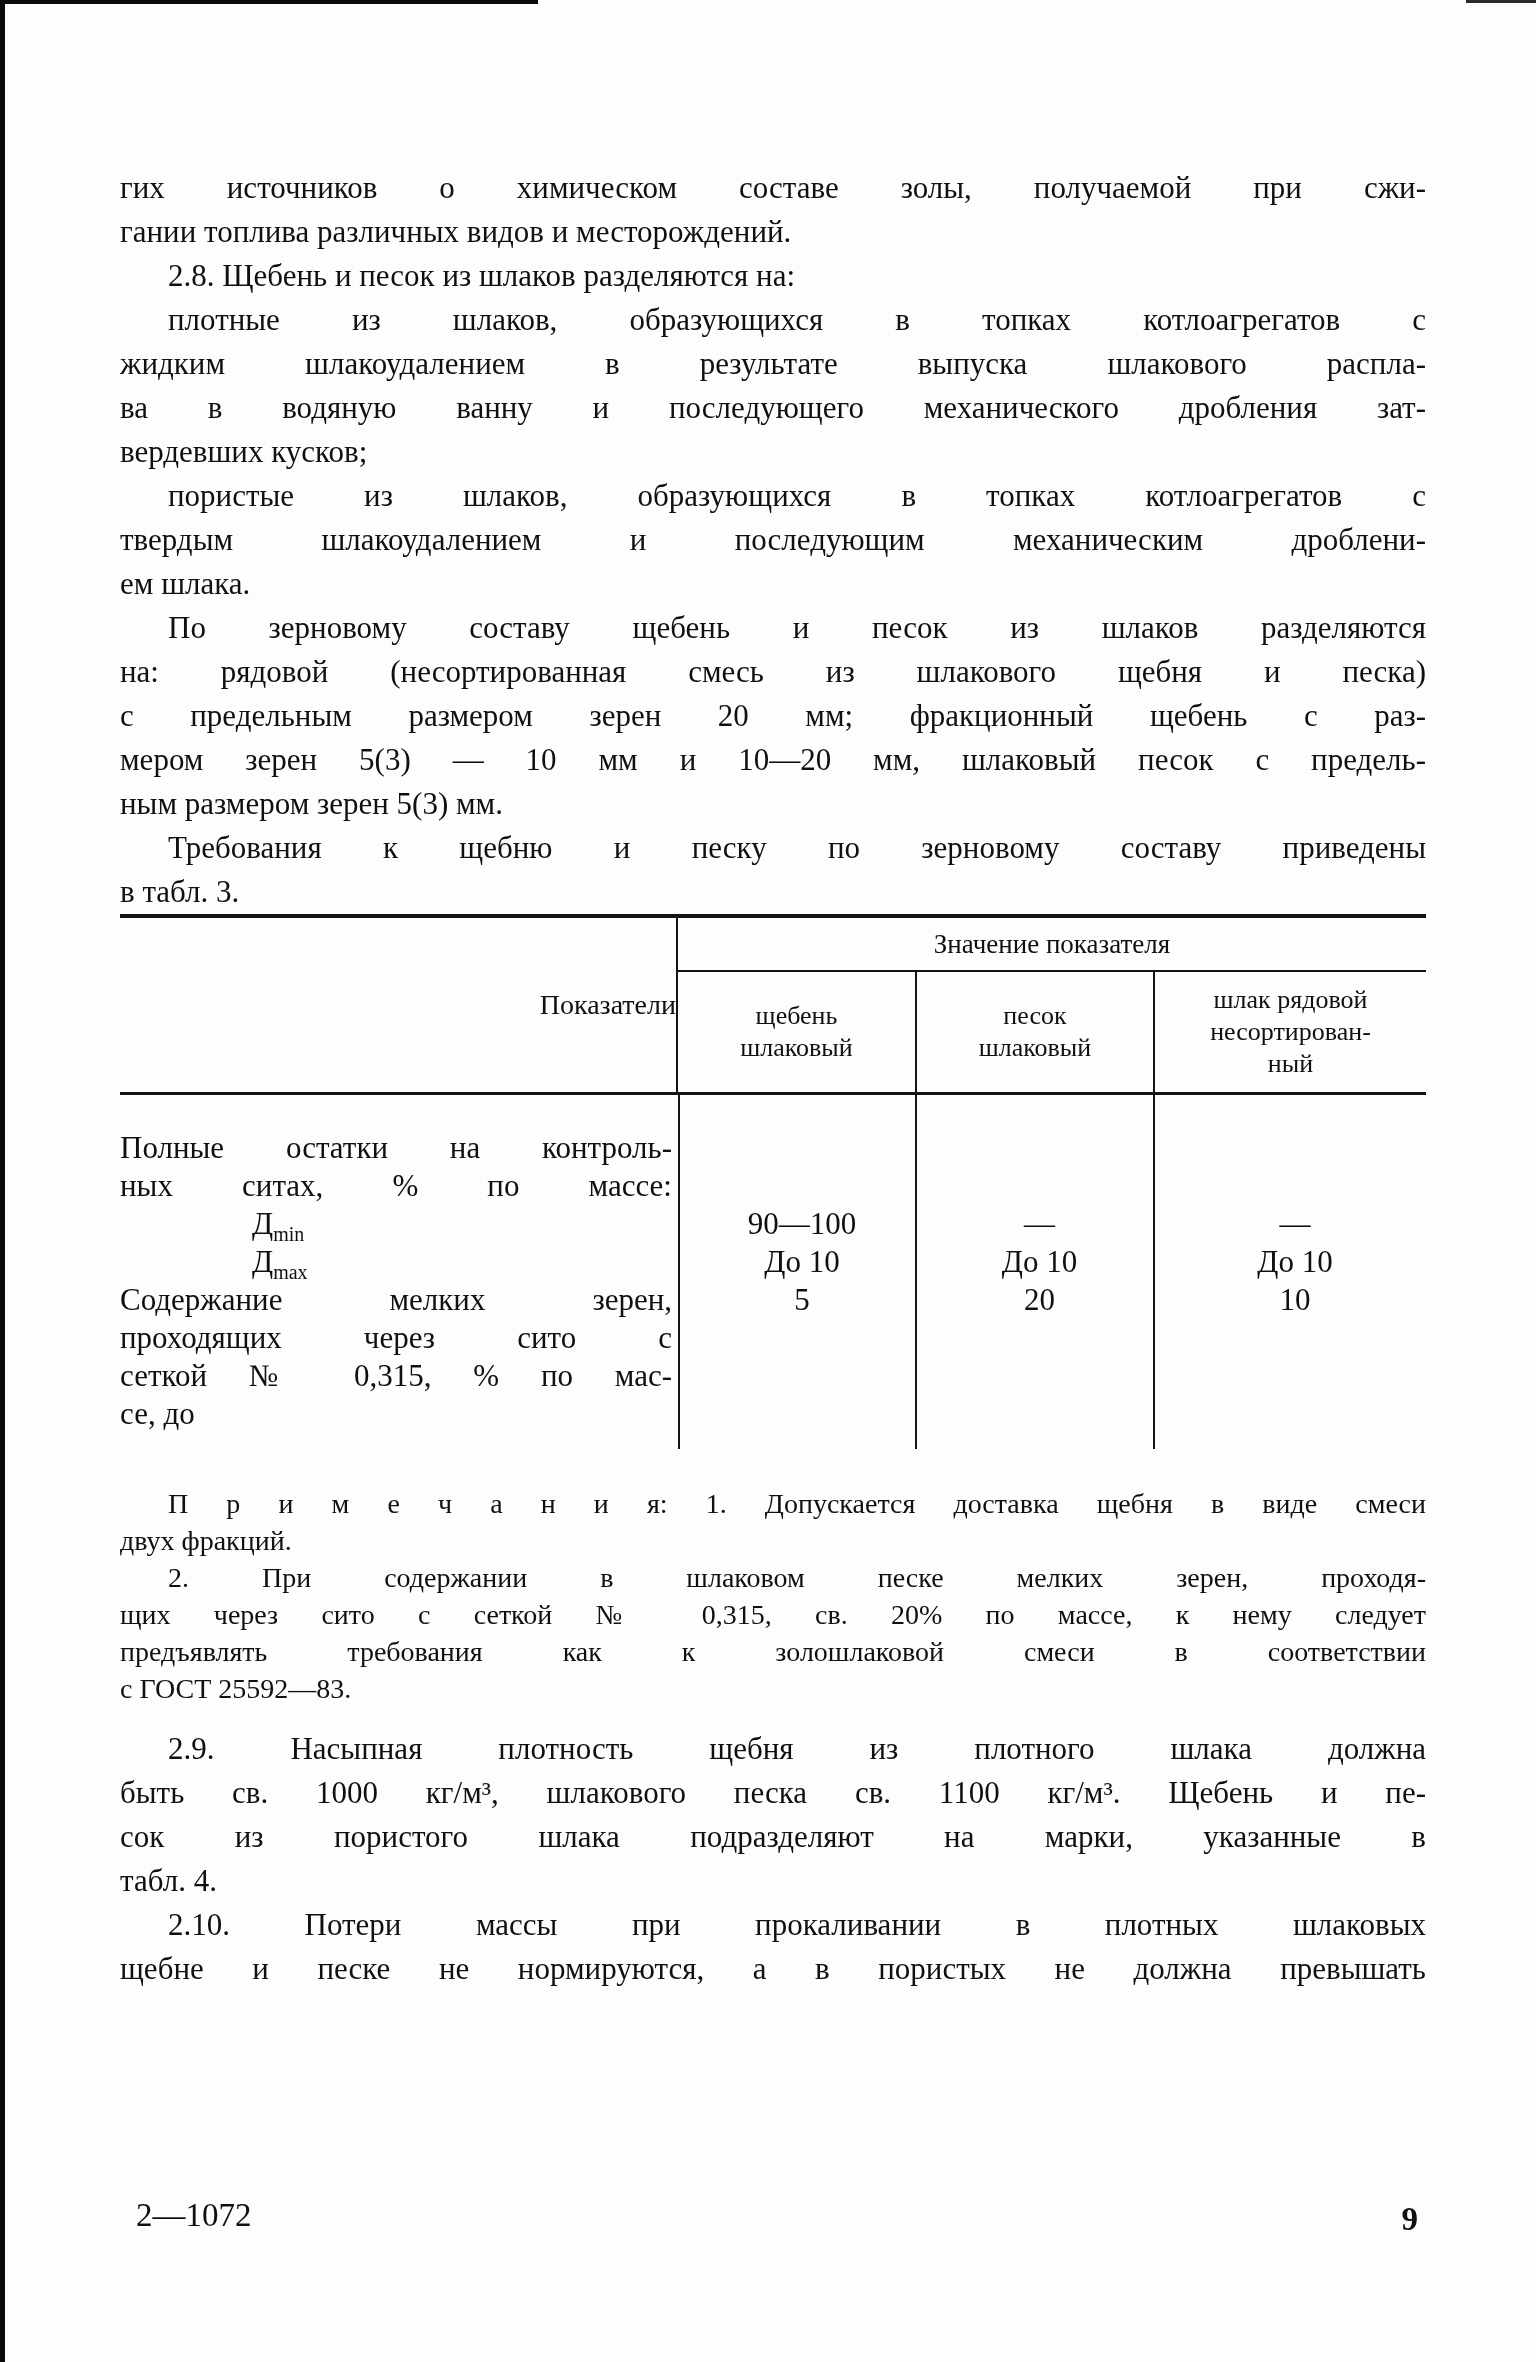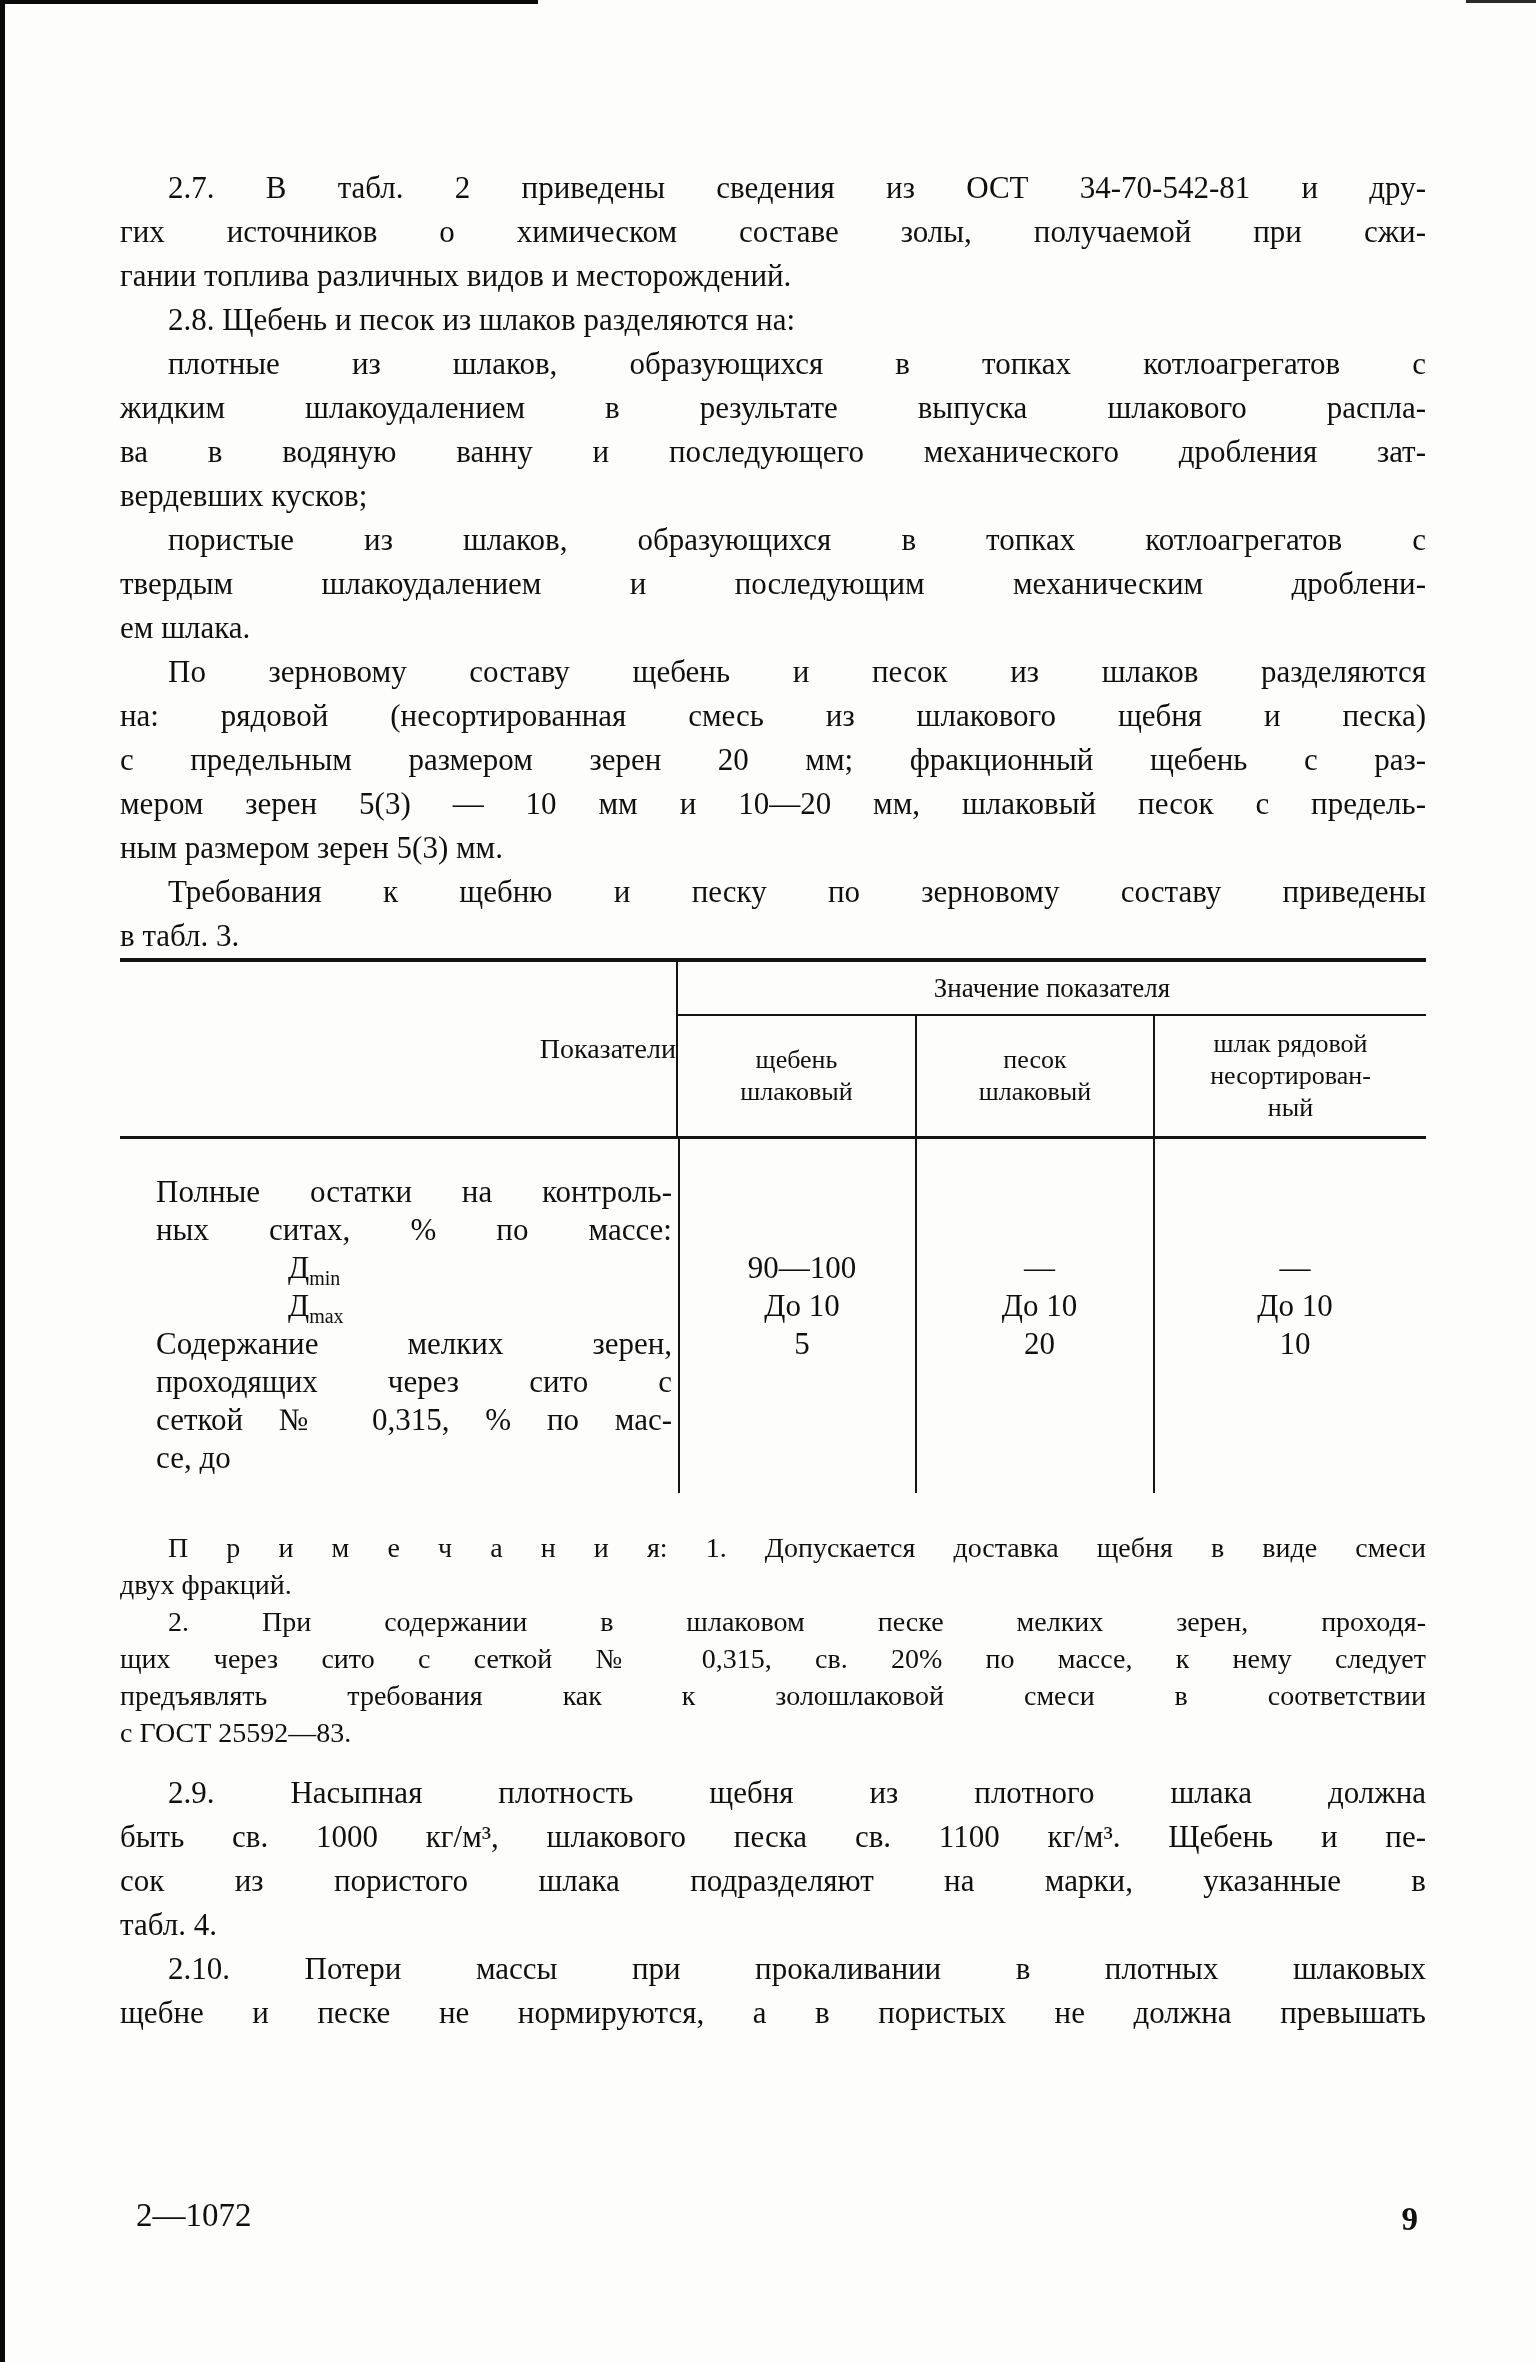--- a/index.html
+++ b/index.html
@@ -50,21 +50,21 @@
     font-size:26px; line-height:32px; text-align:center; padding:4px 2px;
   }
   .sub-col + .sub-col { border-left:2px solid #141414; }
 
   .tbl-body { display:grid; grid-template-columns:558px 237px 238px 1fr; }
   .td { padding-top:34px; }
   .td + .td { border-left:2px solid #141414; }
   .td-label { padding-right:6px; padding-bottom:16px; }
   .td-label .lbl-line {
     font-size:31px; line-height:38px;
-    text-align:justify; text-align-last:justify;margin-left:36px;
+    text-align:justify; text-align-last:justify;
   }
   .td-label .lbl-line.short { text-align-last:left; }
   .td-label .dline { text-align-last:left; padding-left:132px; }
   .dline sub { font-size:20px; line-height:0; }
   .td-val { padding-top:110px; padding-bottom:16px;padding-left:9px; }
   .td-val div { font-size:31px; line-height:38px; text-align:center; }
 
   .paras.notes   { margin-top:36px; }
   .paras.closing { margin-top:20px; }
 
@@ -76,21 +76,20 @@
 
 <div class="page">
   <div class="edge-left"></div>
   <div class="edge-top"></div>
   <div class="edge-top-r"></div>
 
   <div class="content">
 
     <div class="paras intro">
         <div class="para">
-          <div class="line indent">2.7. В табл. 2 приведены сведения из ОСТ 34-70-542-81 и дру-</div>
           <div class="line">гих источников о химическом составе золы, получаемой при сжи-</div>
           <div class="line endline">гании топлива различных видов и месторождений.</div>
         </div>
         <div class="para">
           <div class="line indent endline">2.8. Щебень и песок из шлаков разделяются на:</div>
         </div>
         <div class="para">
           <div class="line indent">плотные из шлаков, образующихся в топках котлоагрегатов с</div>
           <div class="line">жидким шлакоудалением в результате выпуска шлакового распла-</div>
           <div class="line">ва в водяную ванну и последующего механического дробления зат-</div>

